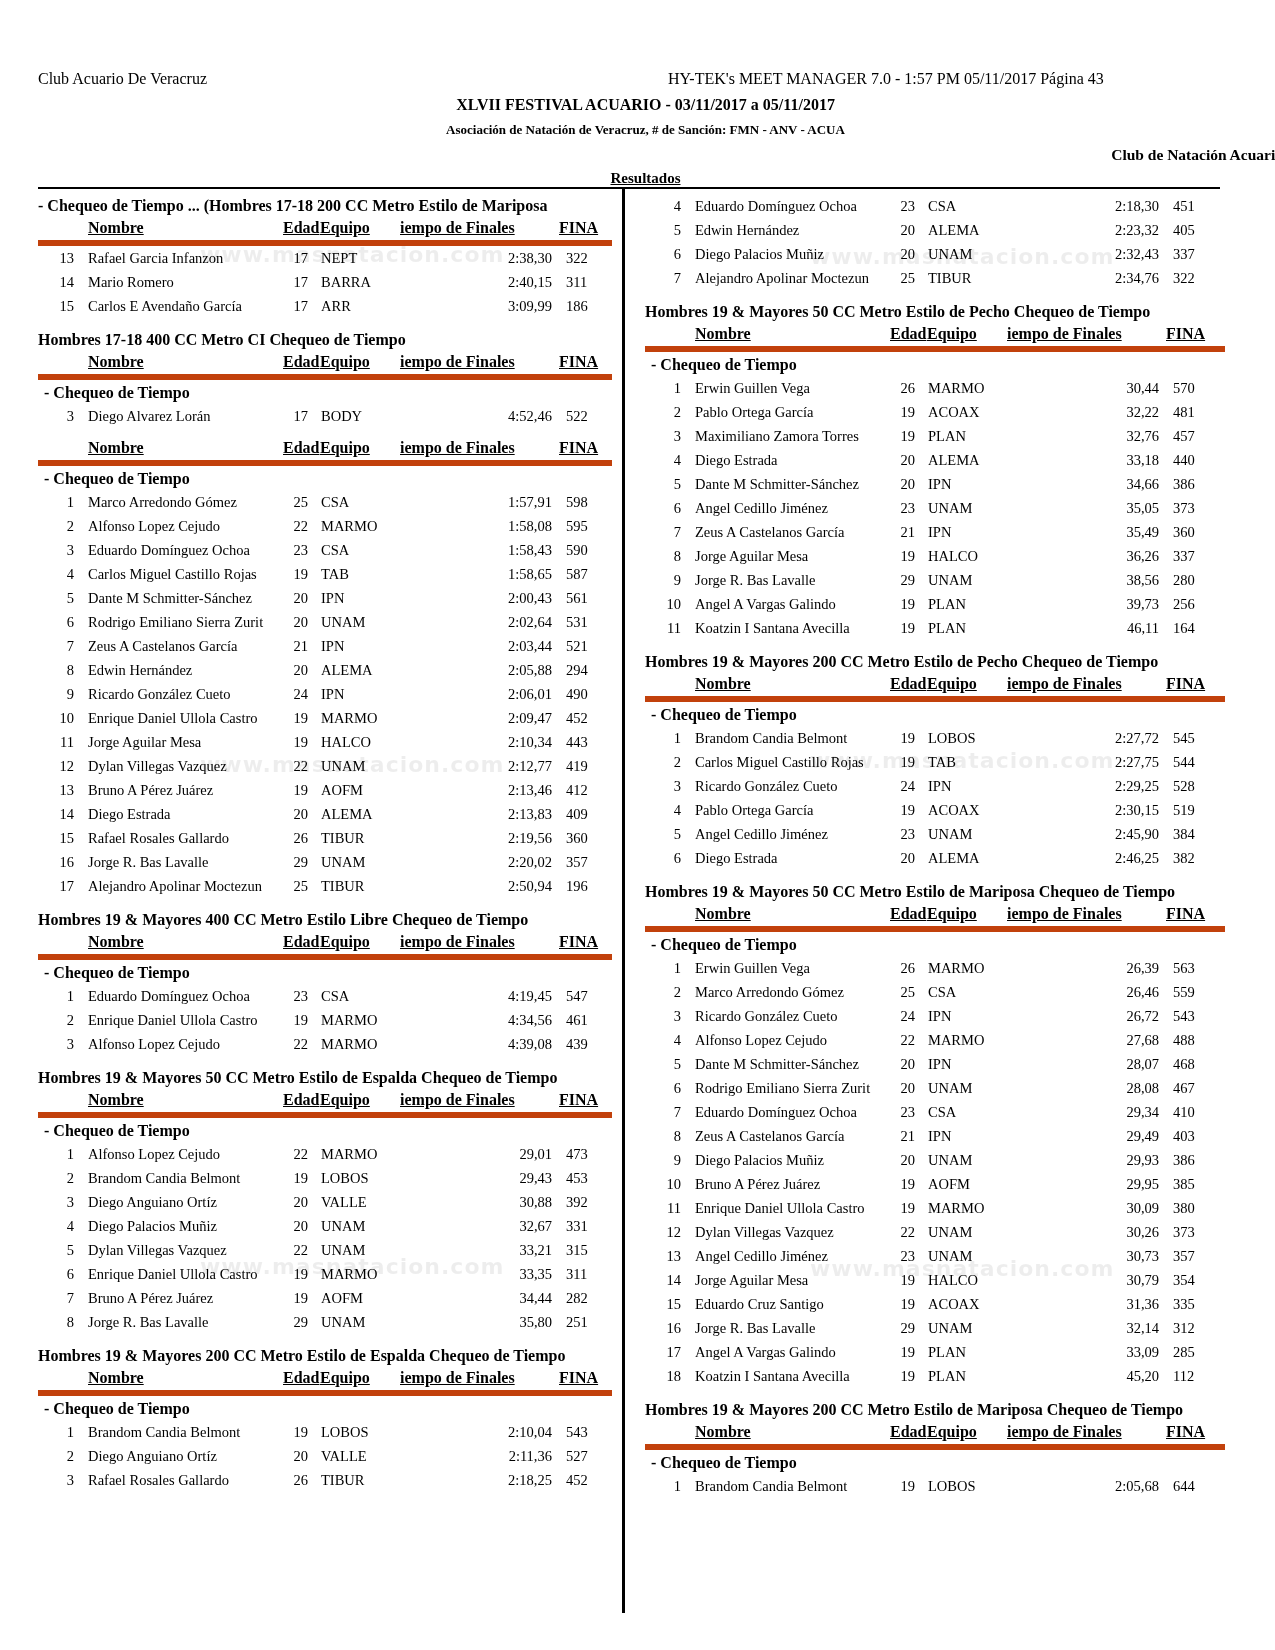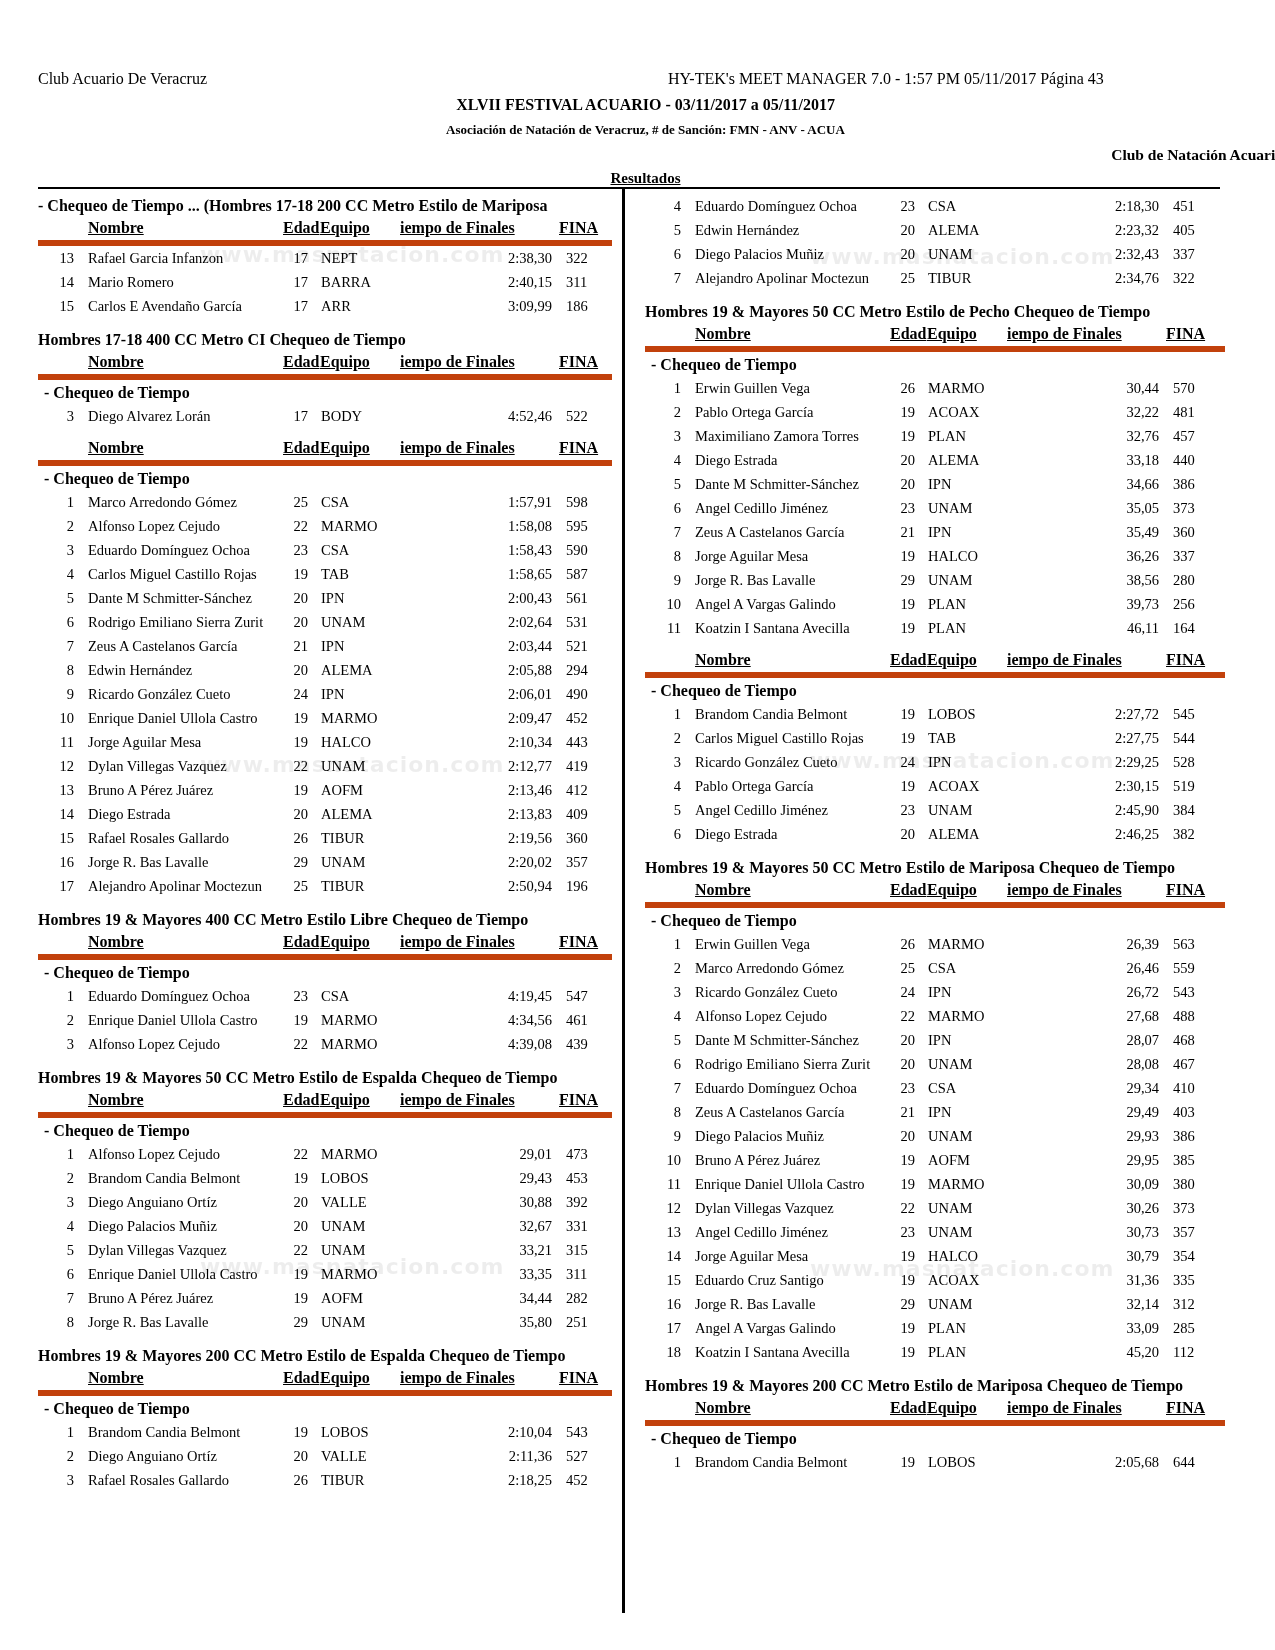--- a/index.html
+++ b/index.html
@@ -538,20 +538,21 @@
         <span class="c-place">11</span>
         <span class="c-name">Koatzin I Santana Avecilla</span>
         <span class="c-age">19</span>
         <span class="c-team">PLAN</span>
         <span class="c-time">46,11</span>
         <span class="c-fina">164</span>
       </div>
       <div class="spacer"></div>
     </div>
     <div class="block">
+      <div class="event-title">Hombres 19 &amp; Mayores 200 CC Metro Estilo de Pecho Chequeo de Tiempo</div>
       <div class="colhead">
         <span class="h-name">Nombre</span>
         <span class="h-edad">Edad</span>
         <span class="h-equipo">Equipo</span>
         <span class="h-time">iempo de Finales</span>
         <span class="h-fina">FINA</span>
       </div>
       <div class="subhead">- Chequeo de Tiempo</div>
       <div class="row">
         <span class="c-place">1</span>

